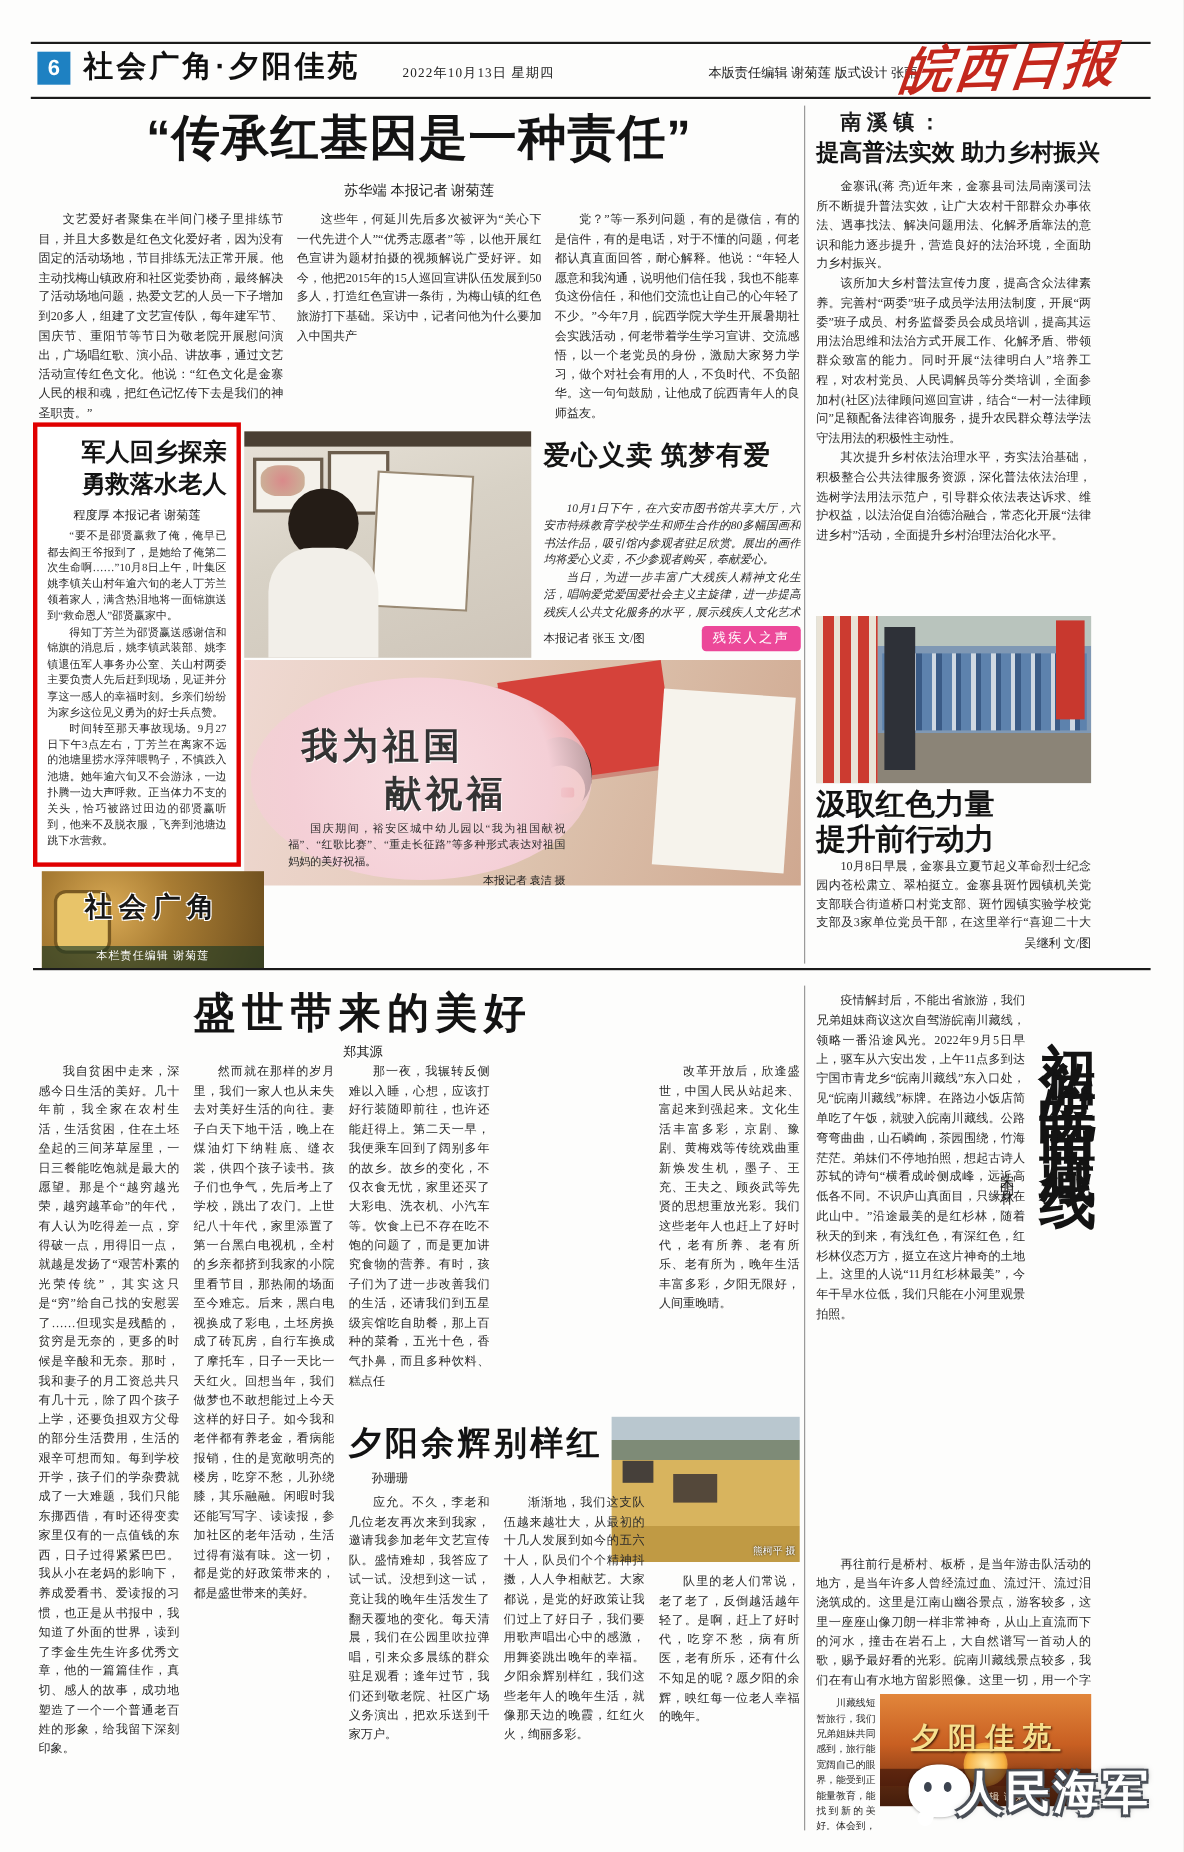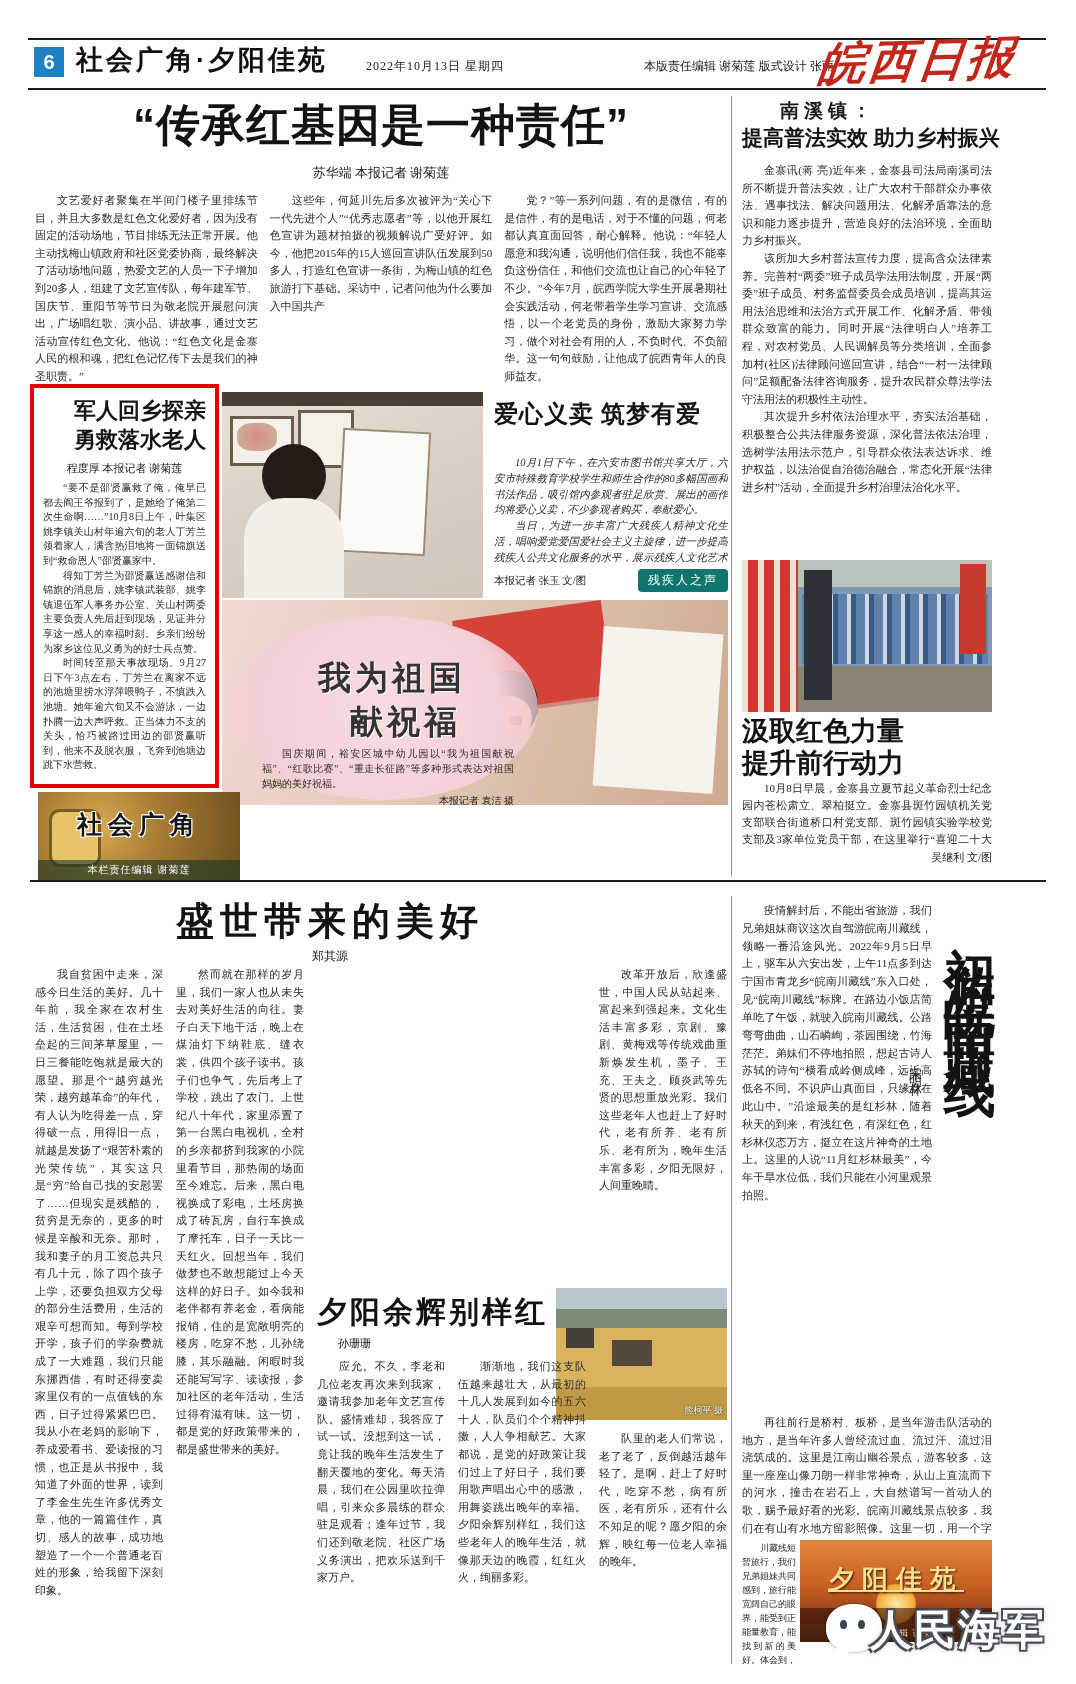--- a/index.html
+++ b/index.html
@@ -42,50 +42,50 @@
                    background:radial-gradient(circle,#d98a8a,#c9b89a);border-radius:40%;}
   .photoA .hair{position:absolute;left:40px;top:52px;width:64px;height:64px;background:#241c16;border-radius:50%;}
   .photoA .body{position:absolute;left:22px;top:106px;width:100px;height:100px;background:#f2efe9;border-radius:40% 40% 0 0;}
   .photoA .shelf{position:absolute;left:0;top:0;width:100%;height:14px;background:#4a3f33;}
   
   .charity{left:494px;top:398px;width:234px;height:184px;}
   .charity-t{font-size:24px;font-weight:900;letter-spacing:1px;color:#141414;font-family:"Liberation Serif",serif;}
   .charity-body{margin-top:25px;font-size:10.5px;line-height:1.5;height:108px;font-style:italic;}
   .charity-foot{margin-top:6px;display:flex;justify-content:space-between;align-items:center;}
   .charity-sign{font-size:10.5px;font-family:"Liberation Serif",serif;text-align:right;}
-  .badge{background:#0f766e;color:#fff;font-size:12px;letter-spacing:2px;padding:3px 10px;border-radius:4px;}
+  .badge{background:#ec4899;color:#fff;font-size:12px;letter-spacing:2px;padding:3px 10px;border-radius:4px;}
   
   .photoB{left:222px;top:600px;width:506px;height:205px;overflow:hidden;
           background:linear-gradient(110deg,#efd9d2 0%,#e8cfc2 30%,#ddc3ae 55%,#cfa890 100%);}
   .photoB .flag{position:absolute;right:120px;top:10px;width:150px;height:95px;background:#d5423a;
                 transform:rotate(-8deg);box-shadow:-6px 4px 0 rgba(180,40,40,.35);}
   .photoB .board{position:absolute;right:10px;top:30px;width:120px;height:160px;background:#f6f3ec;transform:rotate(4deg);}
   .photoB .head1{position:absolute;right:190px;top:70px;width:58px;height:66px;background:#2c211a;border-radius:50% 50% 45% 45%;}
   .photoB .face1{position:absolute;right:196px;top:96px;width:44px;height:44px;background:#eac3a8;border-radius:50%;}
   .photoB .cheek{position:absolute;right:206px;top:116px;width:12px;height:9px;background:#d5423a;border-radius:2px;}
   .bless-circle{position:absolute;left:6px;top:16px;width:310px;height:184px;border-radius:50%;
                 background:radial-gradient(circle,#f8dce1 0%,#f4cfd6 65%,rgba(244,207,214,.55) 100%);}
   .bless-t1{position:absolute;left:46px;top:40px;font-size:33px;font-weight:900;letter-spacing:4px;color:#333;
-            font-family:"Liberation Serif",serif;text-shadow:1px 1px 0 #fff;margin-left:44px;}
+            font-family:"Liberation Serif",serif;text-shadow:1px 1px 0 #fff;}
   .bless-t2{position:absolute;left:122px;top:84px;font-size:33px;font-weight:900;letter-spacing:4px;color:#333;
             font-family:"Liberation Serif",serif;text-shadow:1px 1px 0 #fff;}
   .bless-cap{position:absolute;left:34px;top:130px;width:252px;font-size:10px;line-height:1.5;}
   .bless-sign{position:absolute;left:34px;top:178px;width:252px;text-align:right;font-size:10px;}
   
   .shehui{left:38px;top:792px;width:202px;height:88px;overflow:hidden;
           background:radial-gradient(circle at 30% 40%,#d9aa55 0%,#a87c33 40%,#6e4f1e 100%);}
   .shehui .lantern{position:absolute;left:14px;top:20px;width:46px;height:52px;background:#e8c469;border-radius:8px;
                    box-shadow:0 0 0 3px #7a5a22;}
   .banner-label{position:absolute;left:0;top:16px;width:100%;text-align:center;font-size:25px;font-weight:900;color:#161616;
         letter-spacing:6px;text-shadow:-1px -1px 0 #fff,1px -1px 0 #fff,-1px 1px 0 #fff,1px 1px 0 #fff;}
   .banner-strip{position:absolute;left:0;bottom:0;width:100%;height:20px;background:rgba(25,55,35,.62);
         color:#fff;font-size:10px;line-height:20px;text-align:center;letter-spacing:1px;}
   
   .vline{background:#909090;}
-  .law-kicker{left:780px;top:98px;font-size:19px;font-weight:700;letter-spacing:5px;font-family:"Liberation Serif",serif;text-align:right;}
+  .law-kicker{left:764px;top:98px;font-size:19px;font-weight:700;letter-spacing:5px;font-family:"Liberation Serif",serif;text-align:right;}
   .law-title{left:742px;top:124px;font-size:21px;font-weight:900;white-space:nowrap;color:#131313;}
   .law-body{left:742px;top:162px;width:250px;height:394px;font-size:11px;line-height:1.6;}
   .photoC{left:742px;top:560px;width:250px;height:152px;overflow:hidden;background:#cfd6d2;}
   .photoC .flags{position:absolute;left:0;top:0;width:56px;height:100%;
       background:repeating-linear-gradient(90deg,#e9e3d6 0 6px,#cc3b30 6px 16px);}
   .photoC .crowd{position:absolute;left:56px;top:0;right:0;height:100%;
       background:linear-gradient(180deg,#b9c4bd 0 18%,#7f98b4 18% 70%,#8b8477 70% 100%);}
   .photoC .rows{position:absolute;left:60px;top:34px;right:4px;height:70px;
       background:repeating-linear-gradient(90deg,#5d82ad 0 9px,#cfd8e2 9px 13px,#3a5b86 13px 18px);}
   .photoC .bigflag{position:absolute;right:6px;top:4px;width:26px;height:90px;background:#c8382e;}
@@ -249,20 +249,23 @@
   <div class="abs rule" style="left:30px;top:880px;width:1016px;height:2px"></div>
 
   <div class="abs pros-title">盛世带来的美好</div>
   <div class="abs pros-byline serif">郑其源</div>
   <div class="abs bcol news" style="left:35px;top:966px;width:128px;height:696px">
       <p>我自贫困中走来，深感今日生活的美好。几十年前，我全家在农村生活，生活贫困，住在土坯垒起的三间茅草屋里，一日三餐能吃饱就是最大的愿望。那是个“越穷越光荣，越穷越革命”的年代，有人认为吃得差一点，穿得破一点，用得旧一点，就越是发扬了“艰苦朴素的光荣传统”，其实这只是“穷”给自己找的安慰罢了……但现实是残酷的，贫穷是无奈的，更多的时候是辛酸和无奈。那时，我和妻子的月工资总共只有几十元，除了四个孩子上学，还要负担双方父母的部分生活费用，生活的艰辛可想而知。每到学校开学，孩子们的学杂费就成了一大难题，我们只能东挪西借，有时还得变卖家里仅有的一点值钱的东西，日子过得紧紧巴巴。我从小在老妈的影响下，养成爱看书、爱读报的习惯，也正是从书报中，我知道了外面的世界，读到了李金生先生许多优秀文章，他的一篇篇佳作，真切、感人的故事，成功地塑造了一个一个普通老百姓的形象，给我留下深刻印象。</p>
     </div>
   <div class="abs bcol news" style="left:176px;top:966px;width:128px;height:696px">
       <p>然而就在那样的岁月里，我们一家人也从未失去对美好生活的向往。妻子白天下地干活，晚上在煤油灯下纳鞋底、缝衣裳，供四个孩子读书。孩子们也争气，先后考上了学校，跳出了农门。上世纪八十年代，家里添置了第一台黑白电视机，全村的乡亲都挤到我家的小院里看节目，那热闹的场面至今难忘。后来，黑白电视换成了彩电，土坯房换成了砖瓦房，自行车换成了摩托车，日子一天比一天红火。回想当年，我们做梦也不敢想能过上今天这样的好日子。如今我和老伴都有养老金，看病能报销，住的是宽敞明亮的楼房，吃穿不愁，儿孙绕膝，其乐融融。闲暇时我还能写写字、读读报，参加社区的老年活动，生活过得有滋有味。这一切，都是党的好政策带来的，都是盛世带来的美好。</p>
     </div>
+  <div class="abs bcol news" style="left:317px;top:966px;width:128px;height:318px">
+      <p>那一夜，我辗转反侧难以入睡，心想，应该打好行装随即前往，也许还能赶得上。第二天一早，我便乘车回到了阔别多年的故乡。故乡的变化，不仅衣食无忧，家里还买了大彩电、洗衣机、小汽车等。饮食上已不存在吃不饱的问题了，而是更加讲究食物的营养。有时，孩子们为了进一步改善我们的生活，还请我们到五星级宾馆吃自助餐，那上百种的菜肴，五光十色，香气扑鼻，而且多种饮料、糕点任</p>
+    </div>
   <div class="abs bcol news" style="left:599px;top:966px;width:128px;height:318px">
       <p>改革开放后，欣逢盛世，中国人民从站起来、富起来到强起来。文化生活丰富多彩，京剧、豫剧、黄梅戏等传统戏曲重新焕发生机，墨子、王充、王夫之、顾炎武等先贤的思想重放光彩。我们这些老年人也赶上了好时代，老有所养、老有所乐、老有所为，晚年生活丰富多彩，夕阳无限好，人间重晚晴。</p>
     </div>
 
   <div class="abs sun-title">夕阳余辉别样红</div>
   <div class="abs sun-byline serif">孙珊珊</div>
   <div class="abs photoD">
     <div class="machine"></div>
     <div class="machine2"></div>
     <div class="credit">熊柯平 摄</div>

